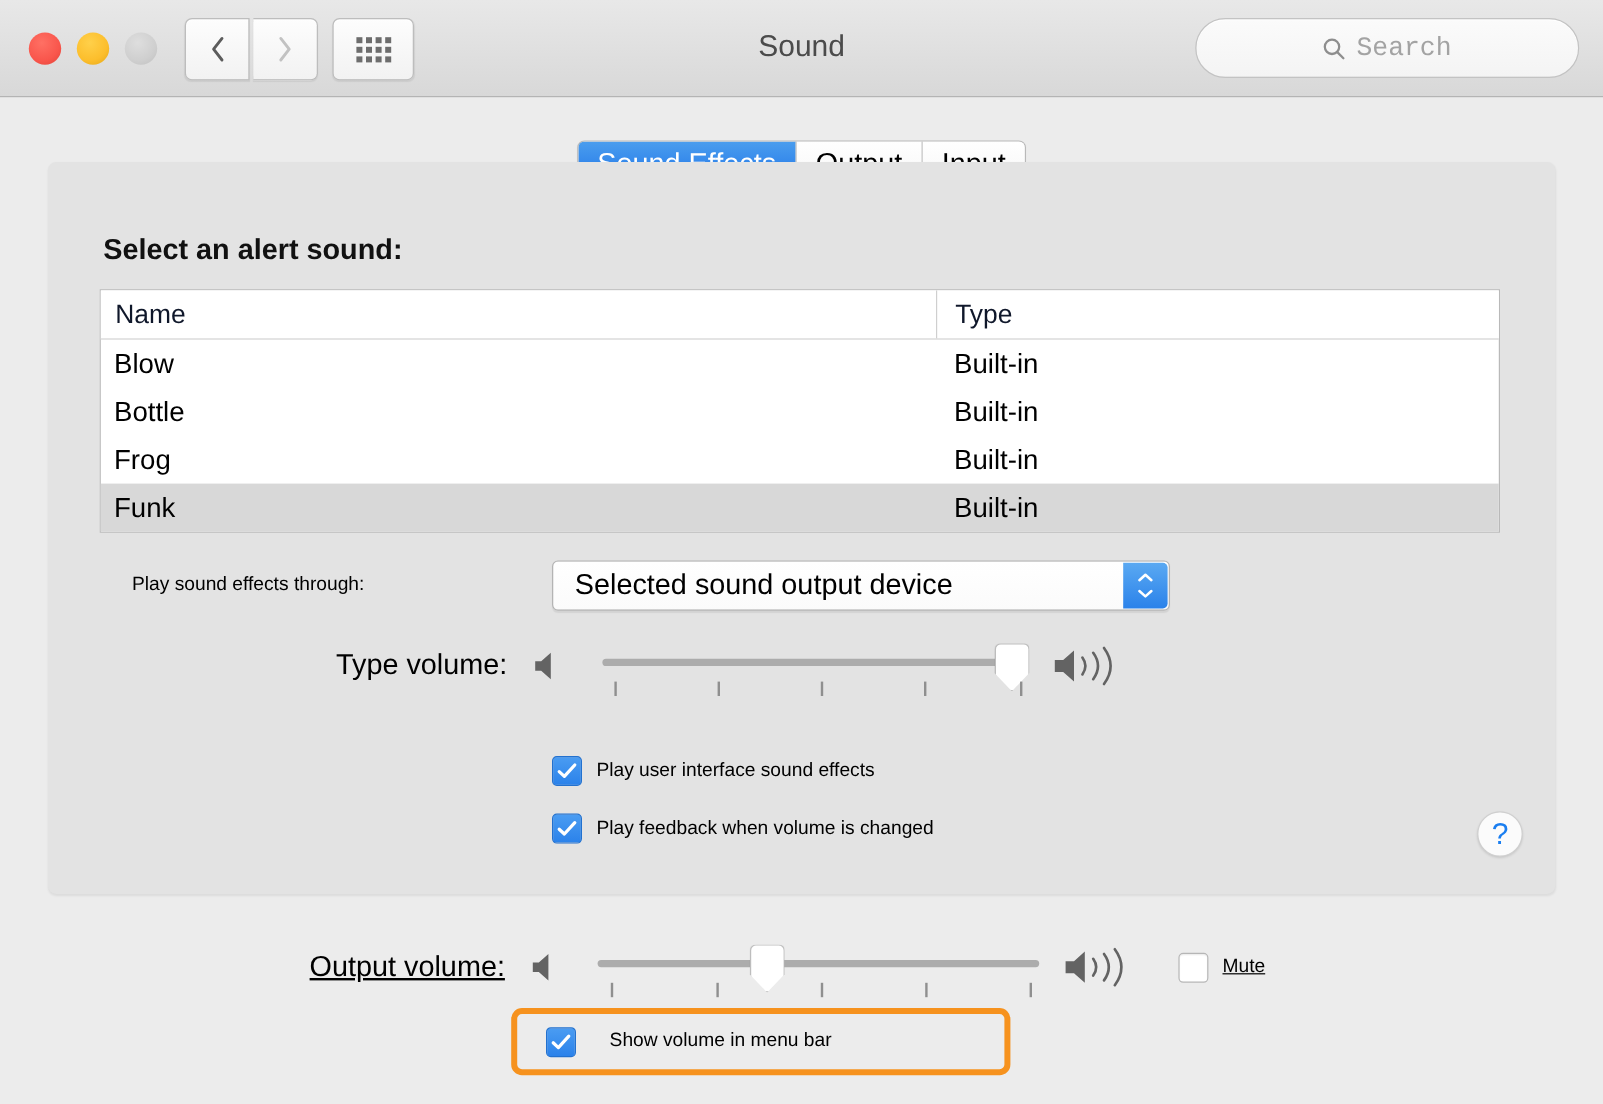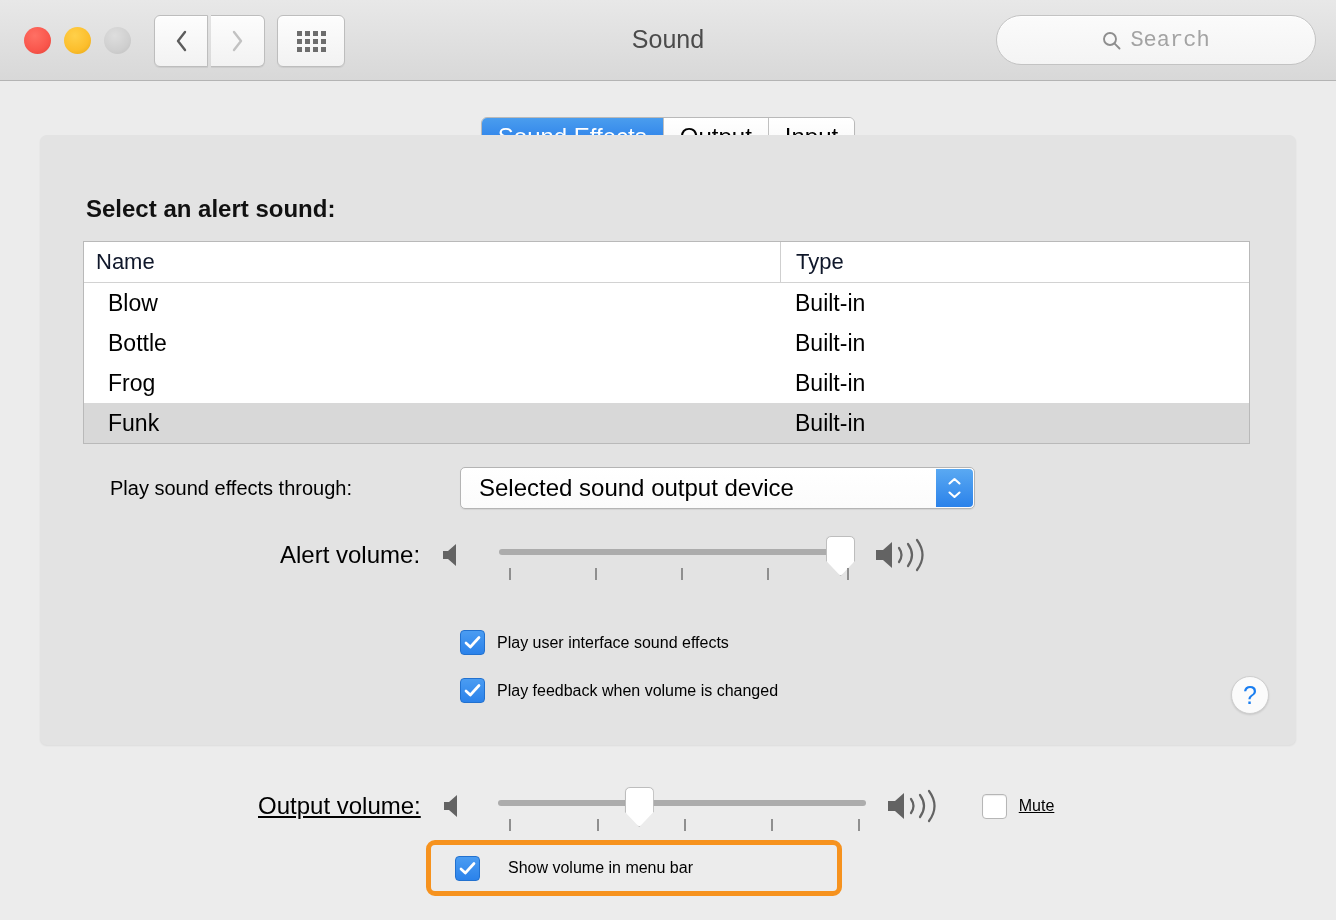--- a/index.html
+++ b/index.html
@@ -104,30 +104,30 @@
   }
   #table-header { display: flex; height: 41px; background: #fff; border-bottom: 1px solid #d2d2d2; }
   #table-header .th {
     display: flex; align-items: center; color: #0f172a; font-size: 22px;
     padding-left: 12px;
   }
   #table-header .th.name { width: 696px; }
   #table-header .th.type { flex: 1; border-left: 1px solid #cfcfcf; padding-left: 15px; }
   .trow { display: flex; height: 40px; align-items: center; color: #000; }
   .trow.selected { background: #d8d8d8; }
-  .trow .cell.name { width: 696px; padding-left: 24px; }
+  .trow .cell.name { width: 696px; padding-left: 11px; }
   .trow .cell.type { flex: 1; padding-left: 15px; }
 
   
   #popup-row {
     position: absolute; left: 0; top: 332px; width: 1256px; height: 42px;
     display: flex; align-items: center;
   }
   #popup-label {
-    position: absolute; left: 70px; font-size: 20px; color: #000;
+    position: absolute; left: 70px; font-size: 16px; color: #000;
   }
   #popup-button {
     position: absolute; left: 420px; width: 515px; height: 42px;
     background: linear-gradient(to bottom, #ffffff 0%, #fbfbfb 100%);
     border: 1px solid #b4b4b4; border-radius: 5px;
     display: flex; align-items: center;
     box-shadow: 0 1px 1px rgba(0,0,0,.07);
   }
   #popup-value { padding-left: 18px; font-size: 24px; color: #000; }
   #popup-stepper {
@@ -280,21 +280,21 @@
               <path d="M2.5 6.5 L7.5 2 L12.5 6.5"></path>
             </svg>
           <svg viewBox="0 0 15 9">
               <path d="M2.5 2.5 L7.5 7 L12.5 2.5"></path>
             </svg>
         </span>
       </div>
     </div>
 
     <div class="slider-row" style="left:240px; top:400px;">
-      <span class="slider-label">Alert volume:</span>
+      <span class="slider-label">Type volume:</span>
 
       <svg class="spk" width="32" height="32" viewBox="0 0 32 32" style="margin-left:19px;">
         <path class="body" d="M17 5 L9 12 H4 v8 h5 l8 7 z"></path>
       </svg>
 
       <div class="track-wrap" style="width:355px; height:34px; margin-left:28px;">
         <div class="track" style="width:355px; top:11px;"></div>
         <div class="thumb" style="left:327px; top:-2px;"></div>
         <div class="ticks" style="width:355px; top:30px;">
           <i style="left:10px;"></i>

